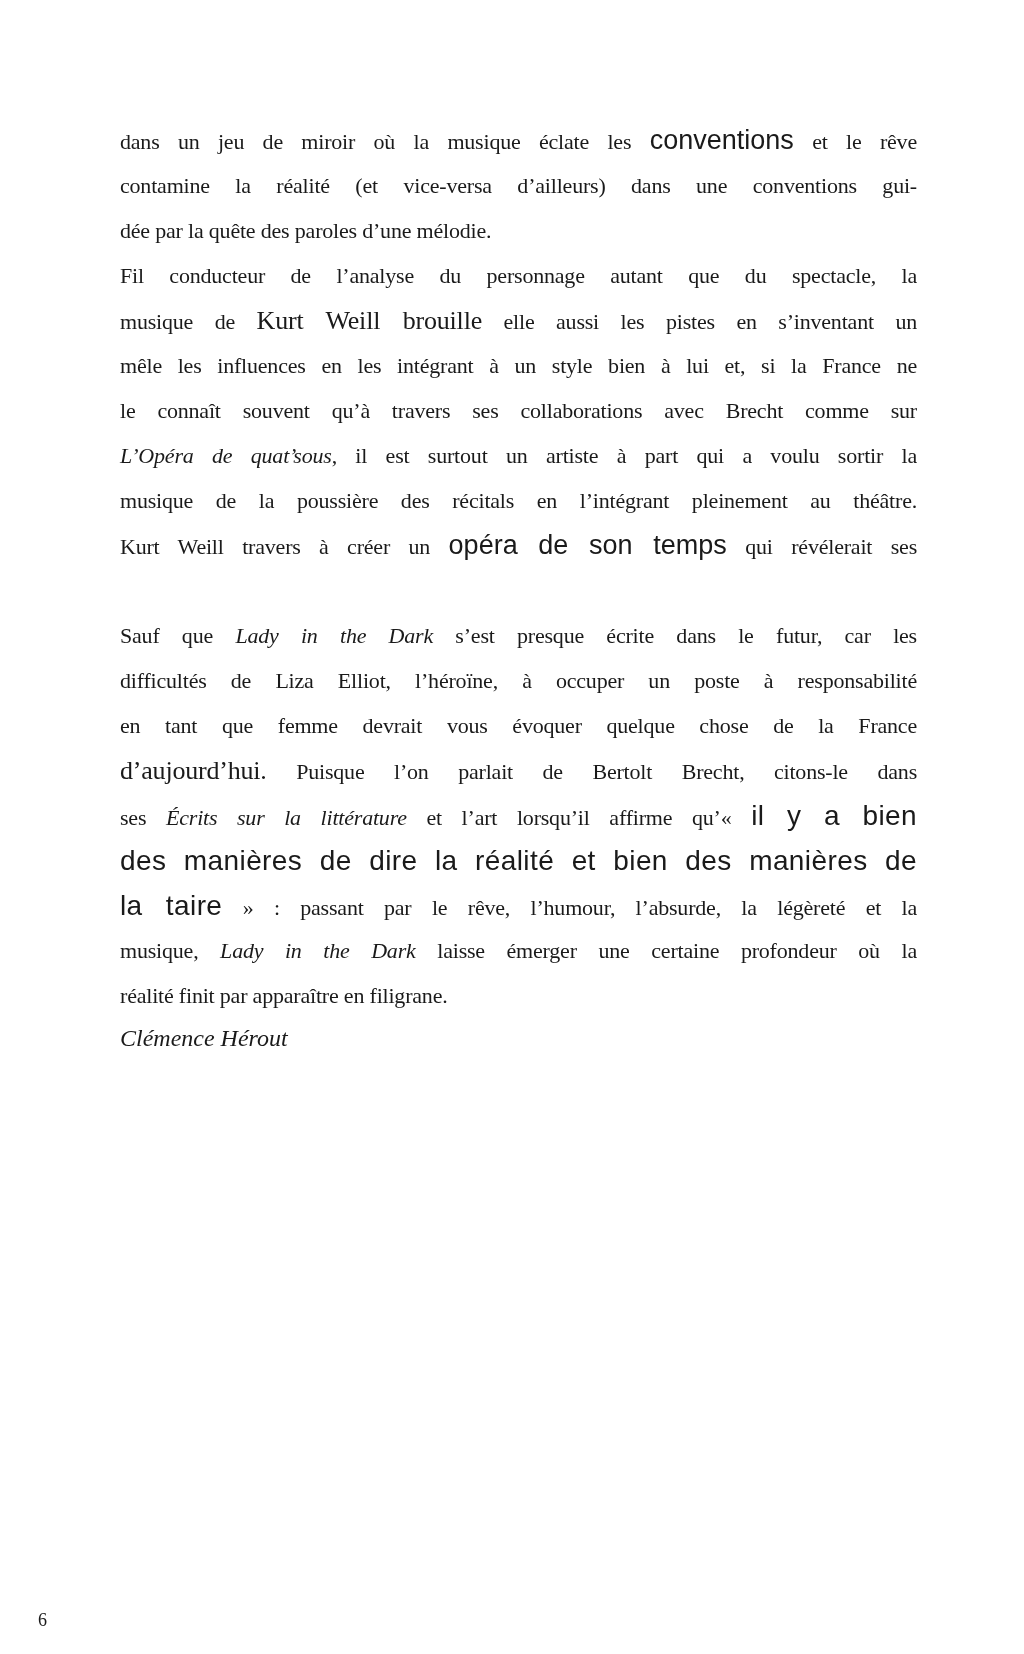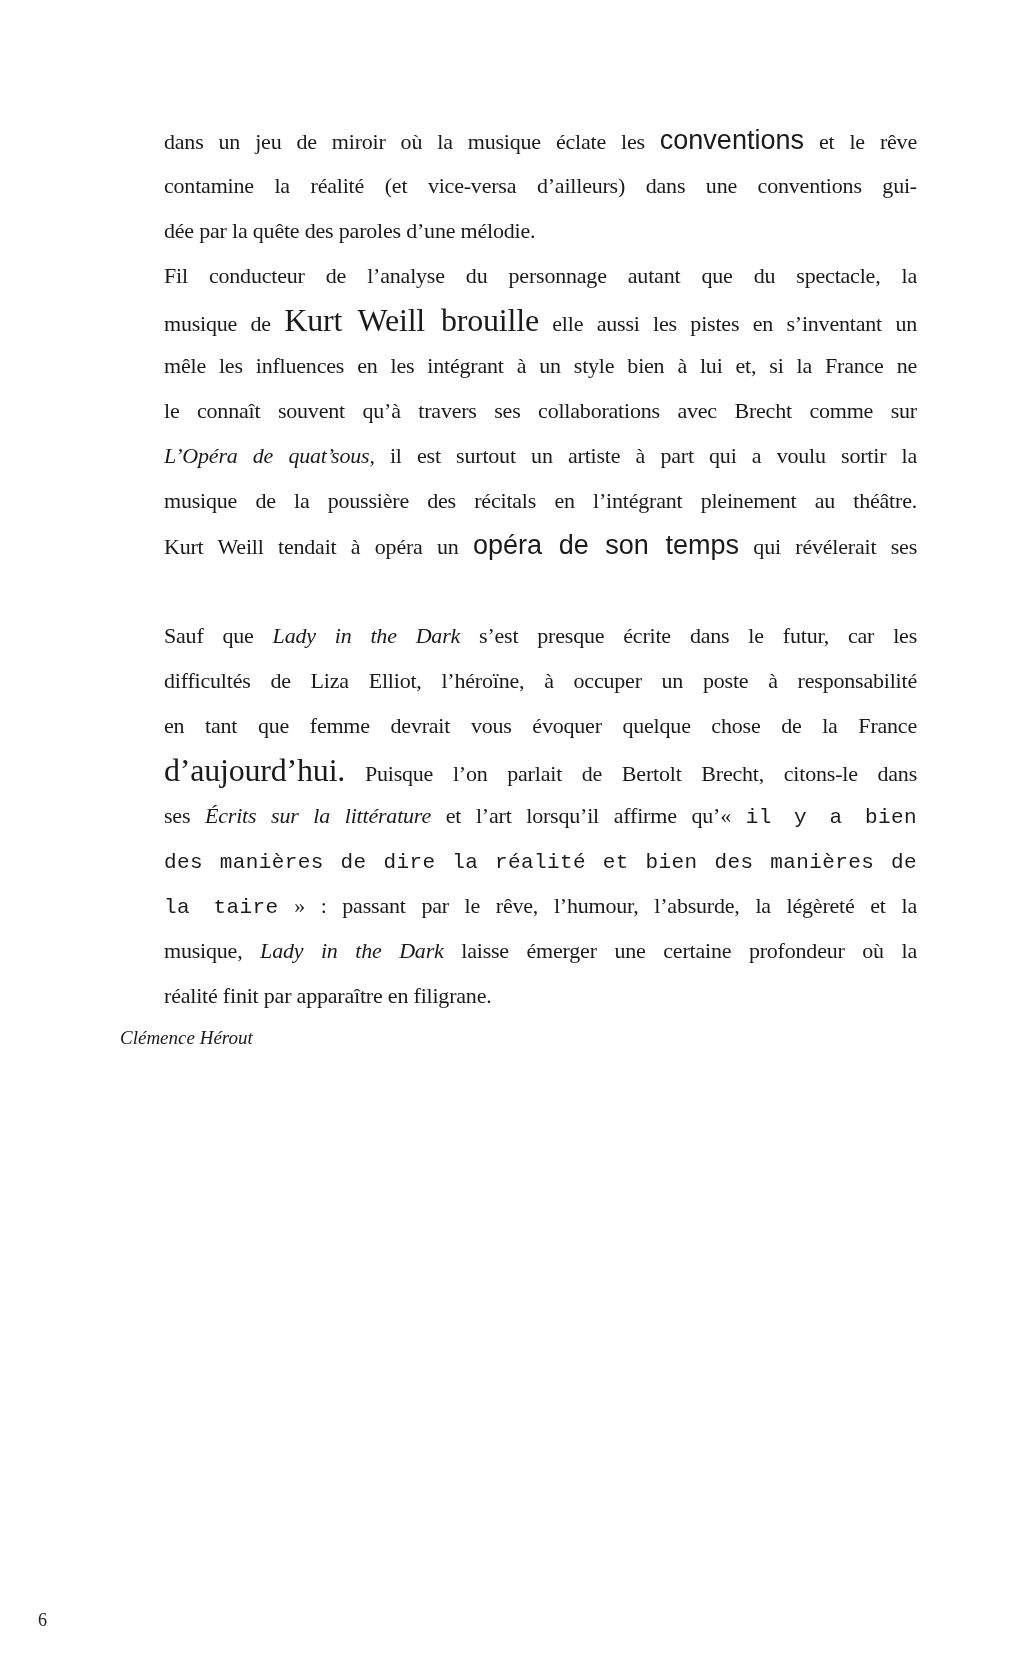--- a/index.html
+++ b/index.html
@@ -23,49 +23,48 @@
     }
     .line {
       display: block;
       height: 45px;
       line-height: 45px;
       font-size: 22px;
       white-space: nowrap;
       text-align: justify;
       text-align-last: justify;
       letter-spacing: -0.2px;
-      margin-left: 44px;
     }
     .line.last {
       text-align-last: left;
     }
     .big {
       font-family: "Liberation Sans", "DejaVu Sans", sans-serif;
       font-size: 27px;
       letter-spacing: 0;
     }
     .big-quote {
-      font-family: Liberation Mono, monospace;
-      font-size: 21px;
+      font-family: Liberation Sans, sans-serif;
+      font-size: 28px;
       letter-spacing: 0.4px;
     }
     .lg {
       font-family: "Liberation Serif", "DejaVu Serif", serif;
-      font-size: 32px;
+      font-size: 26px;
     }
     em, .it {
       font-style: italic;
     }
     .para-gap {
       height: 45px;
     }
     .signature {
       display: block;
       font-style: italic;
-      font-size: 19px;
+      font-size: 24px;
       line-height: 40px;
       height: 40px;
     }
     .page-number {
       position: absolute;
       left: 38px;
       top: 1610px;
       font-size: 18px;
     }
   </style>
@@ -80,21 +79,21 @@
     <span class="line last"><span>dée par la quête des paroles d’une mélodie.</span></span>
   </div>
 
   <div>
     <span class="line"><span>Fil conducteur de l’analyse du personnage autant que du spectacle, la</span></span>
     <span class="line"><span>musique de </span><span class="lg">Kurt Weill brouille</span><span> elle aussi les pistes en s’inventant un</span></span>
     <span class="line"><span>mêle les influences en les intégrant à un style bien à lui et, si la France ne</span></span>
     <span class="line"><span>le connaît souvent qu’à travers ses collaborations avec Brecht comme sur</span></span>
     <span class="line"><em>L’Opéra de quat’sous</em><span>, il est surtout un artiste à part qui a voulu sortir la</span></span>
     <span class="line"><span>musique de la poussière des récitals en l’intégrant pleinement au théâtre.</span></span>
-    <span class="line"><span>Kurt Weill tendait à opéra un </span><span class="big">opéra de son temps</span><span> qui révélerait ses</span></span>
+    <span class="line"><span>Kurt Weill travers à créer un </span><span class="big">opéra de son temps</span><span> qui révélerait ses</span></span>
   </div>
 
   <div class="para-gap"></div>
 
   <div>
     <span class="line"><span>Sauf que </span><em>Lady in the Dark</em><span> s’est presque écrite dans le futur, car les</span></span>
     <span class="line"><span>difficultés de Liza Elliot, l’héroïne, à occuper un poste à responsabilité</span></span>
     <span class="line"><span>en tant que femme devrait vous évoquer quelque chose de la France</span></span>
     <span class="line"><span class="lg">d’aujourd’hui.</span><span> Puisque l’on parlait de Bertolt Brecht, citons-le dans</span></span>
     <span class="line"><span>ses </span><em>Écrits sur la littérature</em><span> et l’art lorsqu’il affirme qu’« </span><span class="big-quote">il y a bien</span></span>

